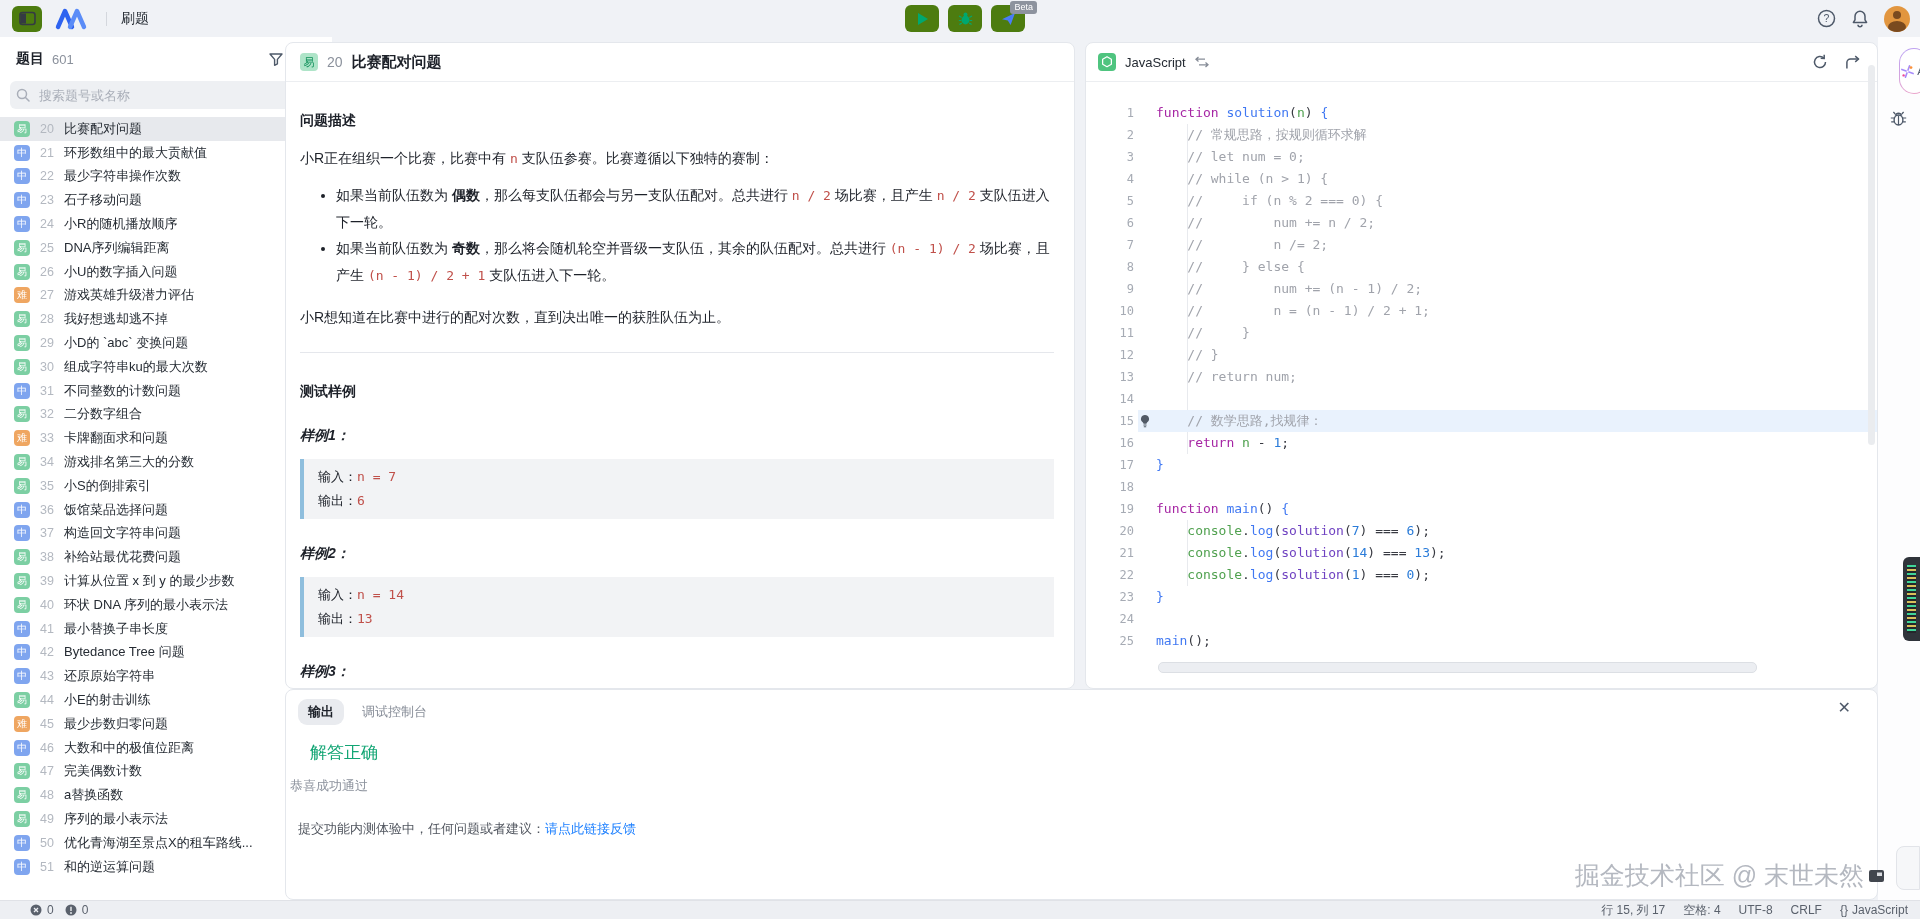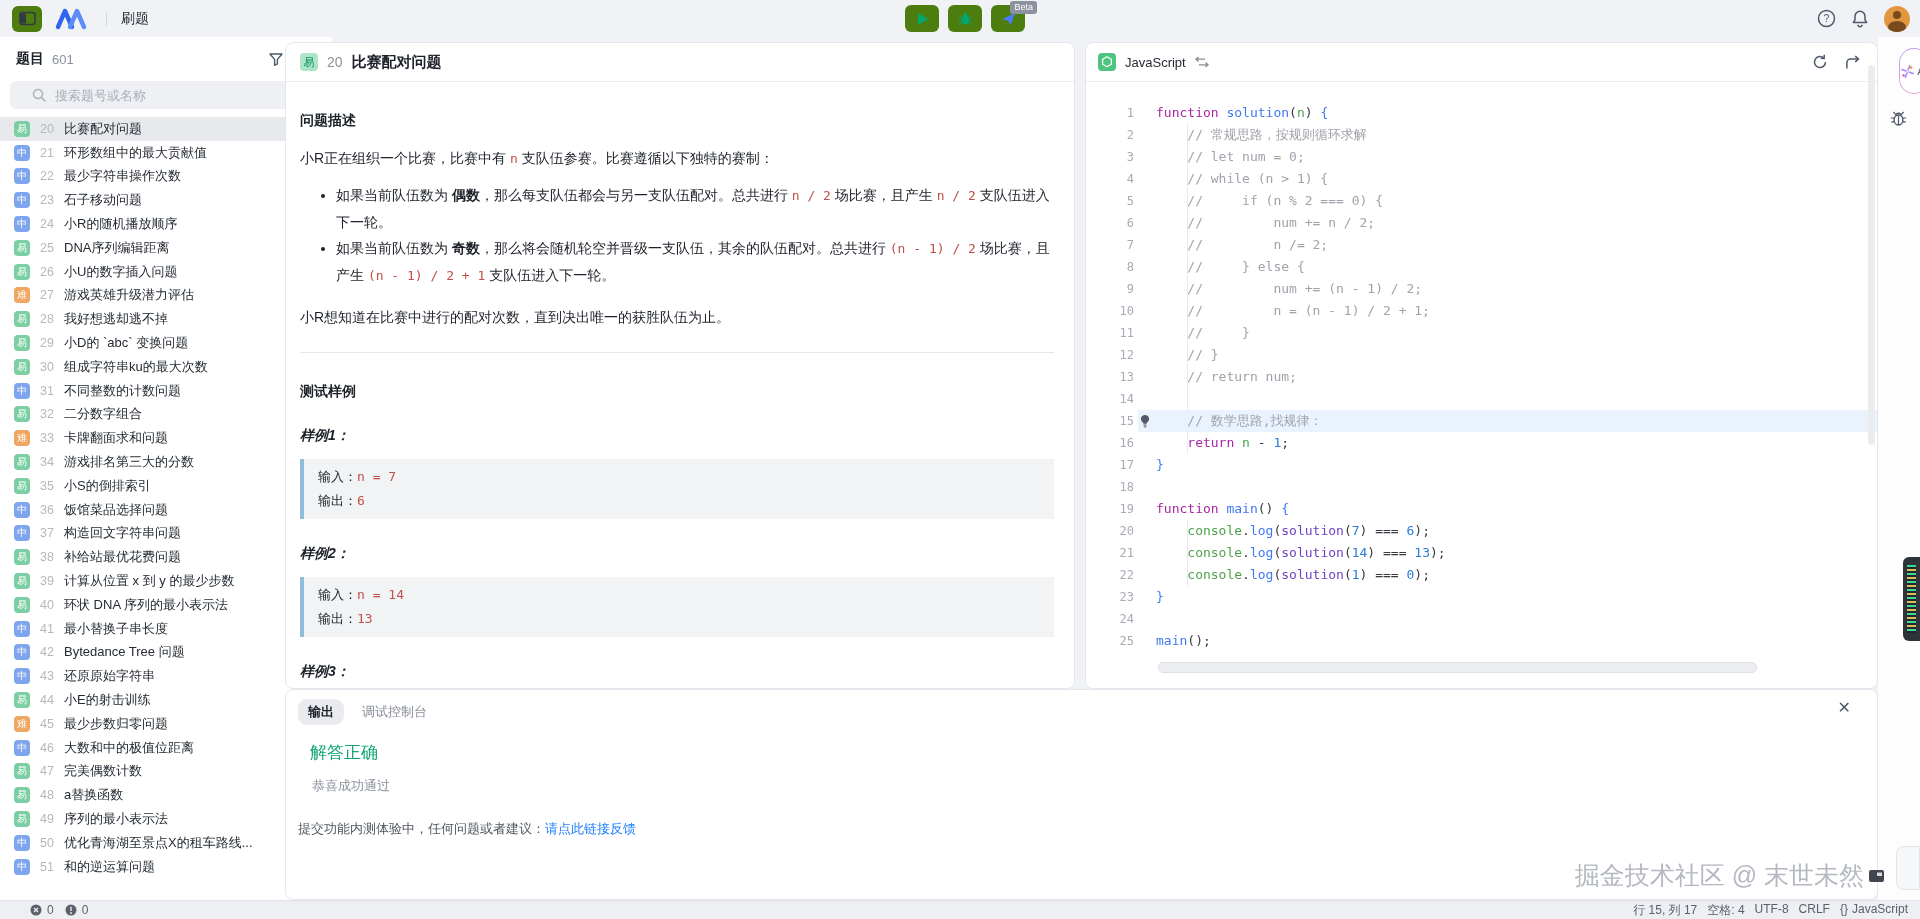--- a/index.html
+++ b/index.html
@@ -20,21 +20,21 @@
   .tb-right{position:absolute;right:10px;top:0;height:37px;display:flex;align-items:center;gap:15px;}
   .avatar{width:26px;height:26px;border-radius:50%;background:#e2963f;overflow:hidden;position:relative;}
   .avatar .head{position:absolute;left:9px;top:5px;width:8px;height:8px;border-radius:50%;background:#7a4a1f;}
   .avatar .body{position:absolute;left:4px;top:15px;width:18px;height:12px;border-radius:50%;background:#7a4a1f;}
   
   .sidebar{position:absolute;left:0;top:37px;width:332px;bottom:19px;background:#fff;overflow:hidden;}
   .sb-header{height:40px;display:flex;align-items:center;padding:0 16px 0 16px;margin-top:2px;}
   .sb-title{font-weight:bold;font-size:14px;}
   .sb-count{color:#8b919c;font-size:13px;margin-left:8px;}
   .sb-actions{margin-left:auto;display:flex;align-items:center;gap:18px;}
-  .sb-search{margin:2px 10px 8px;height:28px;background:#eef0f3;border-radius:6px;display:flex;align-items:center;padding:0 22px;gap:7px;}
+  .sb-search{margin:2px 10px 8px;height:28px;background:#eef0f3;border-radius:6px;display:flex;align-items:center;padding:0 6px;gap:7px;}
   .sb-search input{border:none;background:transparent;outline:none;font-size:13px;color:#1d2129;width:200px;font-family:"Liberation Sans",sans-serif;}
   .sb-search input::placeholder{color:#a9aeb8;}
   .sb-item{height:23.8px;display:flex;align-items:center;padding:0 12px 0 14px;cursor:pointer;}
   .sb-item.selected{background:#e7e9ed;}
   .badge{width:16px;height:16px;border-radius:4px;color:#fff;font-size:10px;display:flex;align-items:center;justify-content:center;flex:none;}
   .badge.easy{background:#7ccfa3;} .badge.mid{background:#7fa5ef;} .badge.hard{background:#efa661;}
   .sb-num{width:20px;margin-left:10px;color:#b3b8c0;font-size:12.5px;flex:none;}
   .sb-titletext{margin-left:4px;font-size:13px;color:#252b33;white-space:nowrap;overflow:hidden;flex:1;}
   .sb-right{flex:none;width:16px;display:flex;justify-content:center;}
   .sb-scrollthumb{position:absolute;right:2px;top:108px;width:6px;height:95px;background:#a9aeb7;border-radius:3px;}
@@ -83,28 +83,28 @@
            display:flex;align-items:center;justify-content:center;}
   .stripes .inner{width:9px;height:68px;background:repeating-linear-gradient(180deg,#3fd598 0 2px,#23262b 2px 4px,#d8c05a 4px 6px,#23262b 6px 8px);}
   .corner-btn{position:absolute;right:0;top:846px;width:24px;height:44px;background:#f6f7f9;border:1px solid #e2e4e9;border-radius:8px 0 0 8px;box-sizing:border-box;}
   
   .output-panel{left:285px;top:689px;width:1593px;height:211px;overflow:hidden;}
   .out-tabs{display:flex;align-items:center;padding:9px 12px 0;gap:18px;}
   .tab-chip{background:#e9ebef;border-radius:9px;padding:4px 10px;font-weight:bold;font-size:13px;cursor:pointer;}
   .tab-plain{color:#868c97;font-size:13px;cursor:pointer;}
   .out-close{position:absolute;right:26px;top:10px;font-size:16px;color:#4e5969;cursor:pointer;line-height:16px;}
   .result-title{margin:16px 0 0 24px;color:#12a574;font-size:17px;}
-  .result-sub{margin:13px 0 0 26px;color:#8b919c;font-size:13px;}
+  .result-sub{margin:13px 0 0 4px;color:#8b919c;font-size:13px;}
   .feedback{margin:25px 0 0 12px;font-size:13px;color:#51565f;}
   .feedback a{color:#1e80ff;text-decoration:none;cursor:pointer;}
   
   .statusbar{position:absolute;left:0;right:0;bottom:0;height:19px;background:#edeff3;border-top:1px solid #e0e2e7;
              display:flex;align-items:center;font-size:12px;color:#5a616c;box-sizing:border-box;padding:0 12px 0 30px;}
   .st-left{display:flex;align-items:center;gap:5px;}
-  .st-right{margin-left:auto;display:flex;align-items:flex-start;gap:10px;}
+  .st-right{margin-left:auto;display:flex;align-items:center;gap:18px;}
   .st-lang{display:flex;align-items:center;gap:4px;}
   .watermark{position:absolute;right:34px;bottom:27px;font-size:25px;font-weight:500;color:#b4b8c0;
              display:flex;align-items:center;gap:4px;pointer-events:none;}
 </style>
 </head>
 <body>
 
 <div class="stage">
 
   <div class="topbar">

